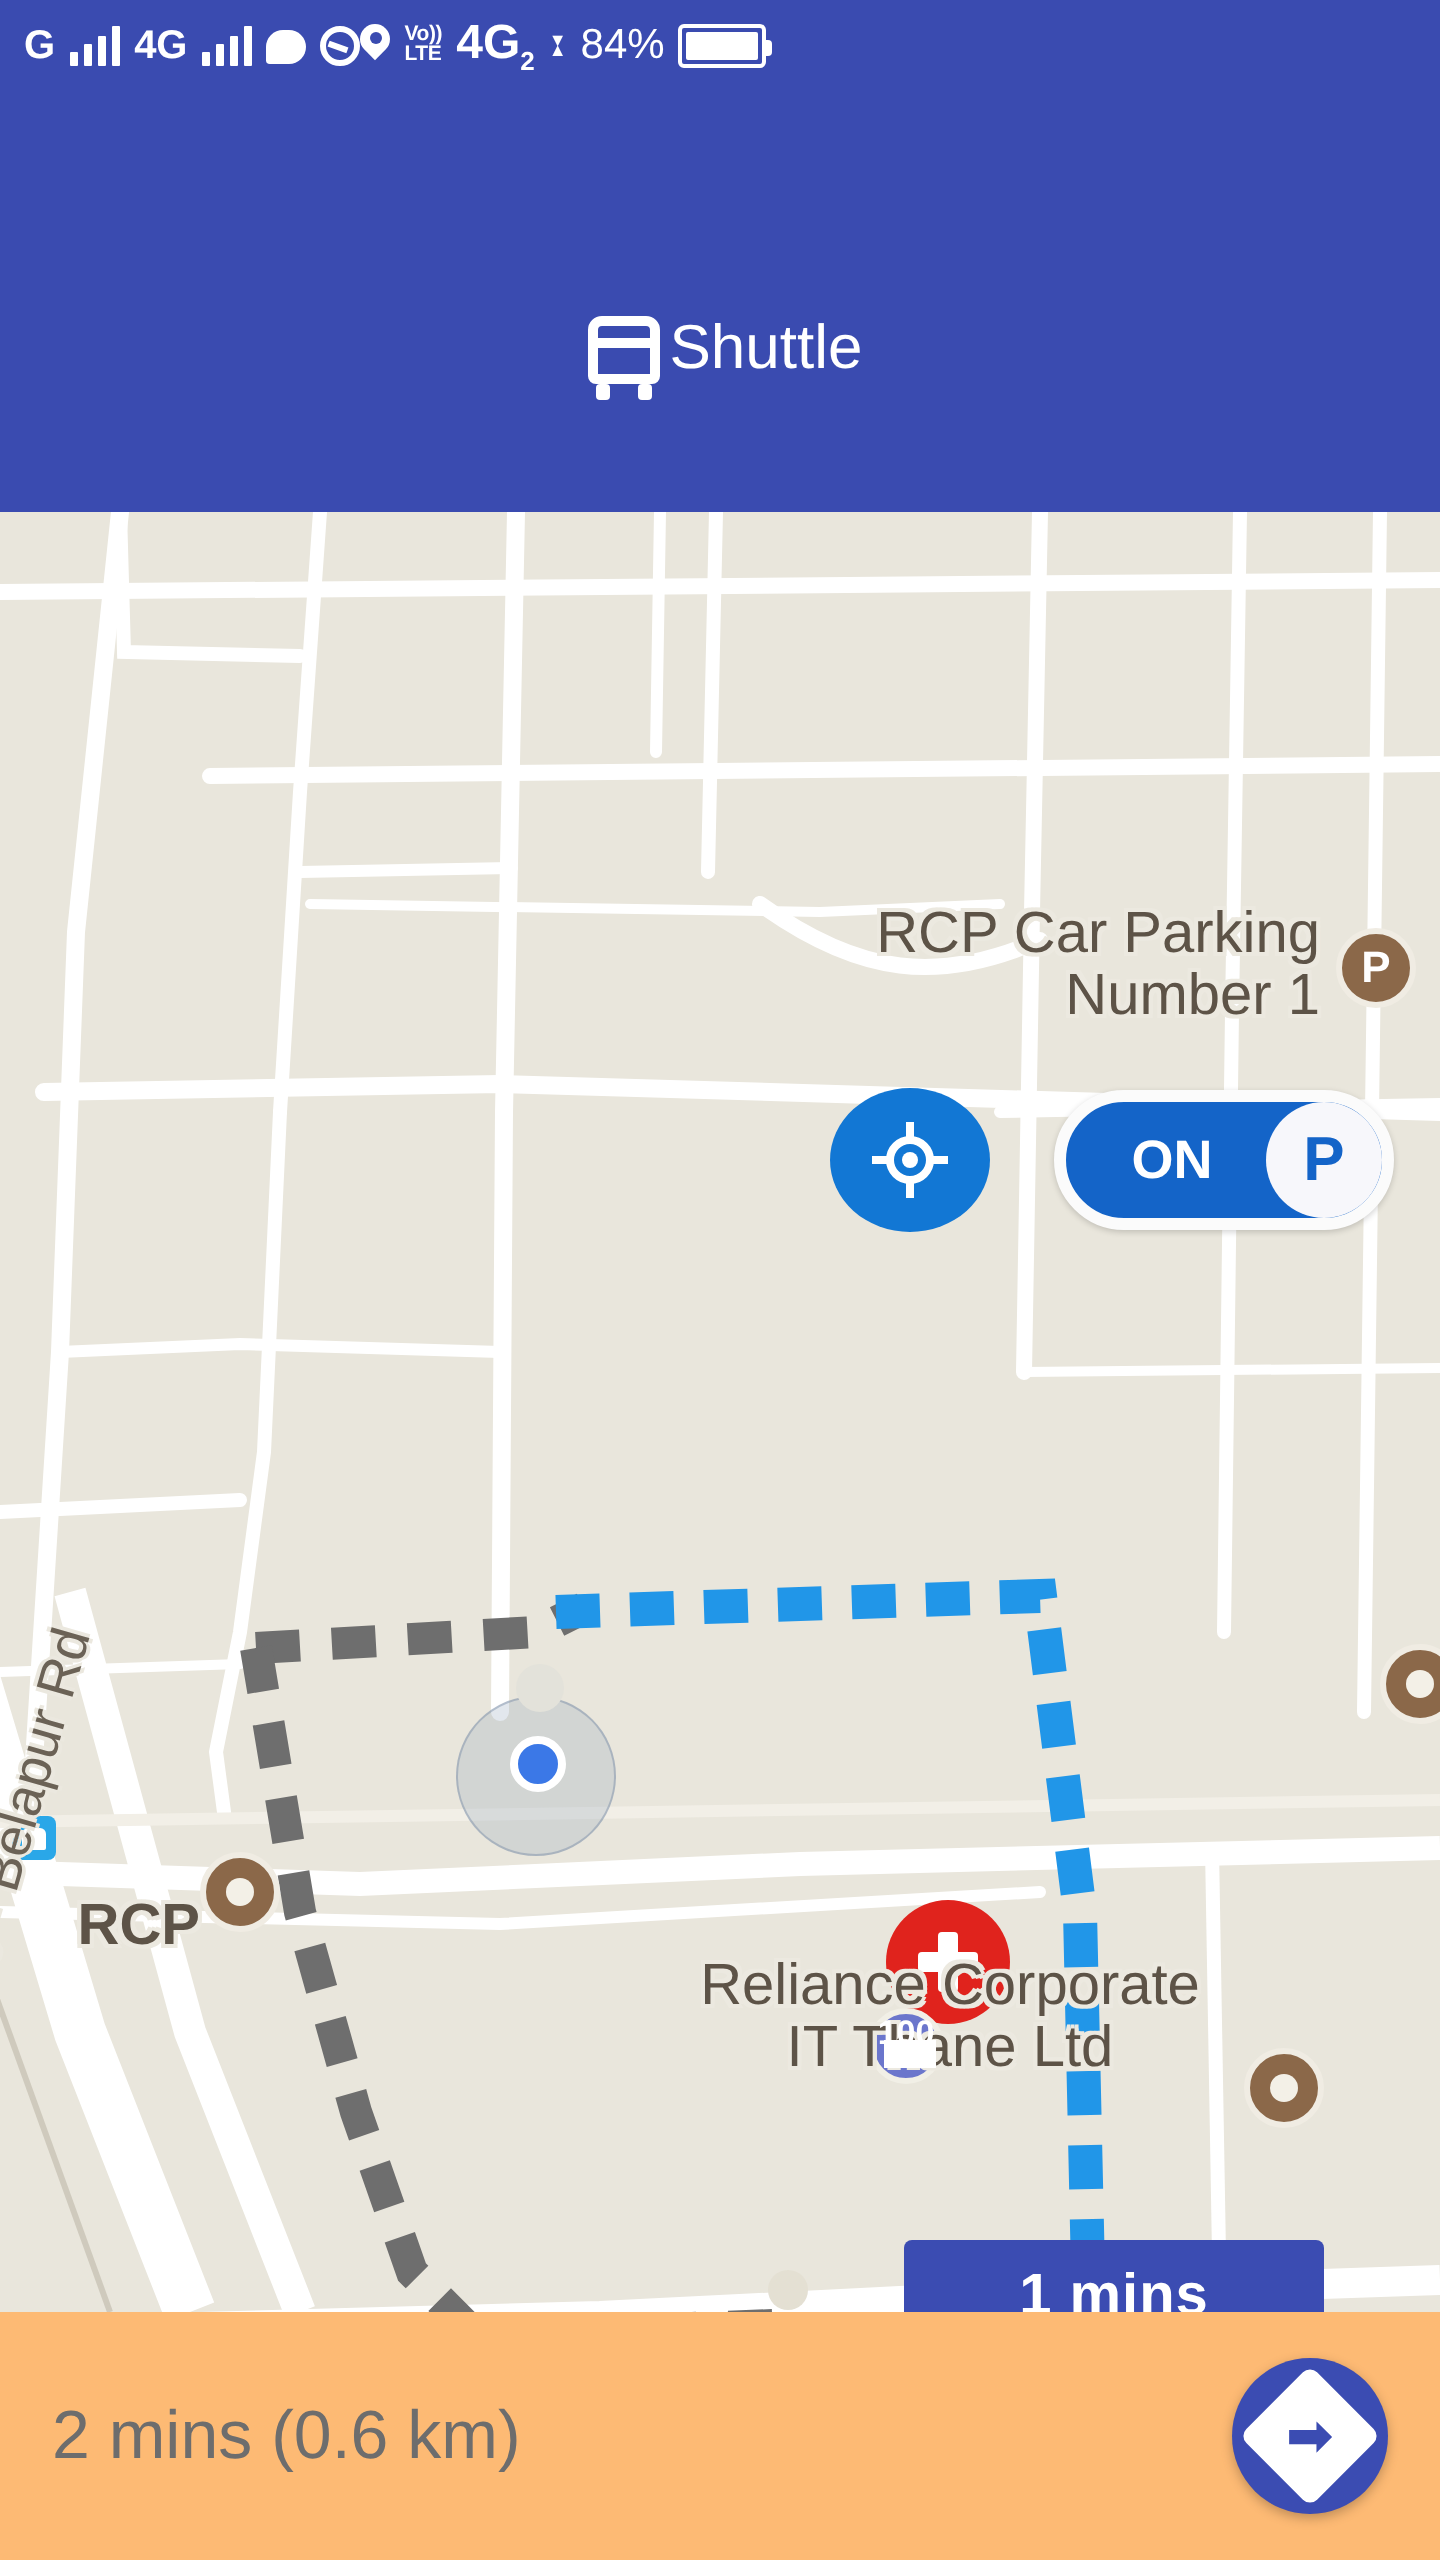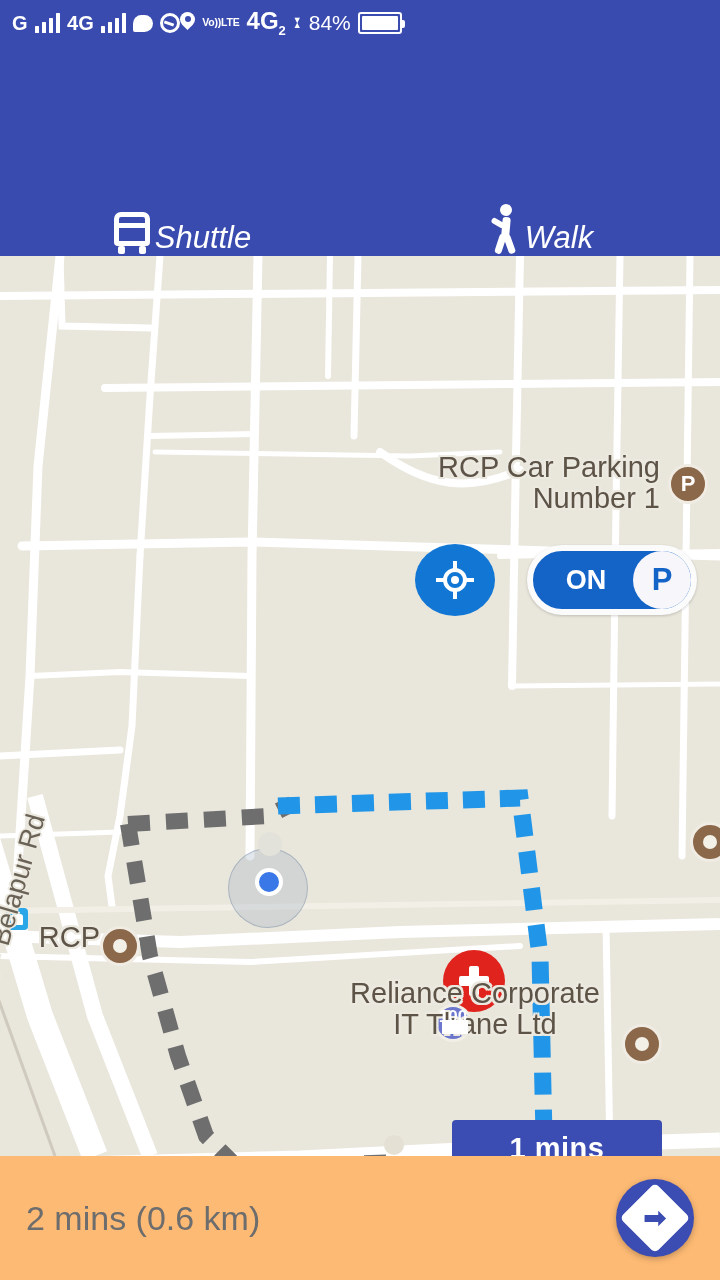--- a/index.html
+++ b/index.html
@@ -29,21 +29,21 @@
   .bars i{ display:block; width:4.5px; background:#fff; border-radius:.5px; }
   .bars i:nth-child(1){height:7px;} .bars i:nth-child(2){height:11px;}
   .bars i:nth-child(3){height:15px;} .bars i:nth-child(4){height:20px;}
 
   .ic-chat{ width:20px; height:17px; background:#fff; border-radius:9px 9px 9px 2px; }
   .ic-chrome{ width:20px;height:20px;border-radius:50%;border:3px solid #fff;position:relative;}
   .ic-chrome:after{content:"";position:absolute;left:1px;top:6px;width:10px;height:3px;background:#fff;transform:rotate(20deg);}
   .ic-pin{ width:15px;height:21px;position:relative;}
   .ic-pin:before{content:"";position:absolute;top:0;left:0;width:15px;height:15px;border-radius:50% 50% 50% 0;background:#fff;transform:rotate(-45deg);}
   .ic-pin:after{content:"";position:absolute;top:4px;left:4.5px;width:6px;height:6px;border-radius:50%;background:#3a4bb0;}
-  .volte{ display:flex;flex-direction:row;line-height:.95;font-size:10.5px;font-weight:bold;letter-spacing:-.2px;}
+  .volte{ display:flex;flex-direction:column;line-height:.95;font-size:10.5px;font-weight:bold;letter-spacing:-.2px;}
   .g4{ font-size:24px; font-weight:bold; line-height:1; position:relative; }
   .g4 sub{ font-size:13px; }
   .updown{ display:flex; flex-direction:column; align-items:center; line-height:.6; font-size:9px; }
   .battery{ width:44px;height:22px;border:2.5px solid #fff;border-radius:3px;position:relative;padding:2px;}
   .battery:after{content:"";position:absolute;right:-5px;top:6px;width:3px;height:8px;background:#fff;border-radius:0 2px 2px 0;}
   .battery span{display:block;height:100%;background:#fff;border-radius:1px;}
 
   
   .appbar{
     position:absolute; top:46px; left:0; width:720px; height:210px;
@@ -51,22 +51,22 @@
   }
   .appbar-title{
     height:110px; display:flex; align-items:center; justify-content:center;
     color:#fff; font-size:36px; letter-spacing:.5px;
   }
   .tabs{
     position:absolute; bottom:0; left:0; width:720px; height:100px;
     display:flex;
   }
   .tab{
-    flex:1; display:flex; align-items:flex-end; justify-content:center;
-    position:relative; cursor:pointer;font-style:italic;
+    flex:1; display:flex; align-items:flex-start; justify-content:center;
+    position:relative; cursor:pointer;
   }
   .tab-label{ font-size:31px; color:#ffffff; }
   .tab.active .tab-label{ color:#f5a45a; }
   .tab-underline{
     position:absolute; bottom:0; left:0; width:100%; height:7px;
     background:#f5a833;
   }
 
   
   .icn-bus{ width:46px;height:46px; position:relative; }
@@ -267,30 +267,20 @@
     <div class="tab">
       <span class="icn-bus">
         <span class="body"></span>
           <span class="win"></span>
           <span class="w1"></span>
           <span class="w2"></span>
       </span>
       <span class="tab-label">Shuttle</span>
     </div>
 
-    <div class="tab">
-      <span class="icn-walk">
-        <span class="head"></span>
-          <span class="trunk"></span>
-          <span class="arm"></span>
-        <span class="leg1"></span>
-          <span class="leg2"></span>
-      </span>
-      <span class="tab-label">Walk</span>
-    </div>
 
 
   </div>
 </div>
 
 <div class="map">
 
   <svg width="720" height="900">
 
     <g stroke="#ffffff" fill="none" stroke-linecap="round">
@@ -378,21 +368,21 @@
   </div>
 
   <div class="road-label">Thane - Belapur Rd</div>
 
   <div class="pin pin-red">
     <span class="head"></span><span class="hole"></span>
   </div>
 
   <div class="time-badge">1  mins</div>
 
-  <div class="map-label" style="left:20px; top:666px; width:80px;">RCP</div>
+  <div class="map-label" style="left:20px; top:692px; width:80px;font-weight:bold;">RCP</div>
   <div class="poi-circle ring" style="left:100px; top:670px;"></div>
 
   <div class="map-label" style="left:330px; top:722px; width:290px; text-align:center;">Reliance Corporate
 IT Thane Ltd</div>
   <div class="poi-circle ring" style="left:622px; top:768px;"></div>
 
   <div class="poi-circle ring" style="left:690px; top:566px;"></div>
 
 </div>
 

